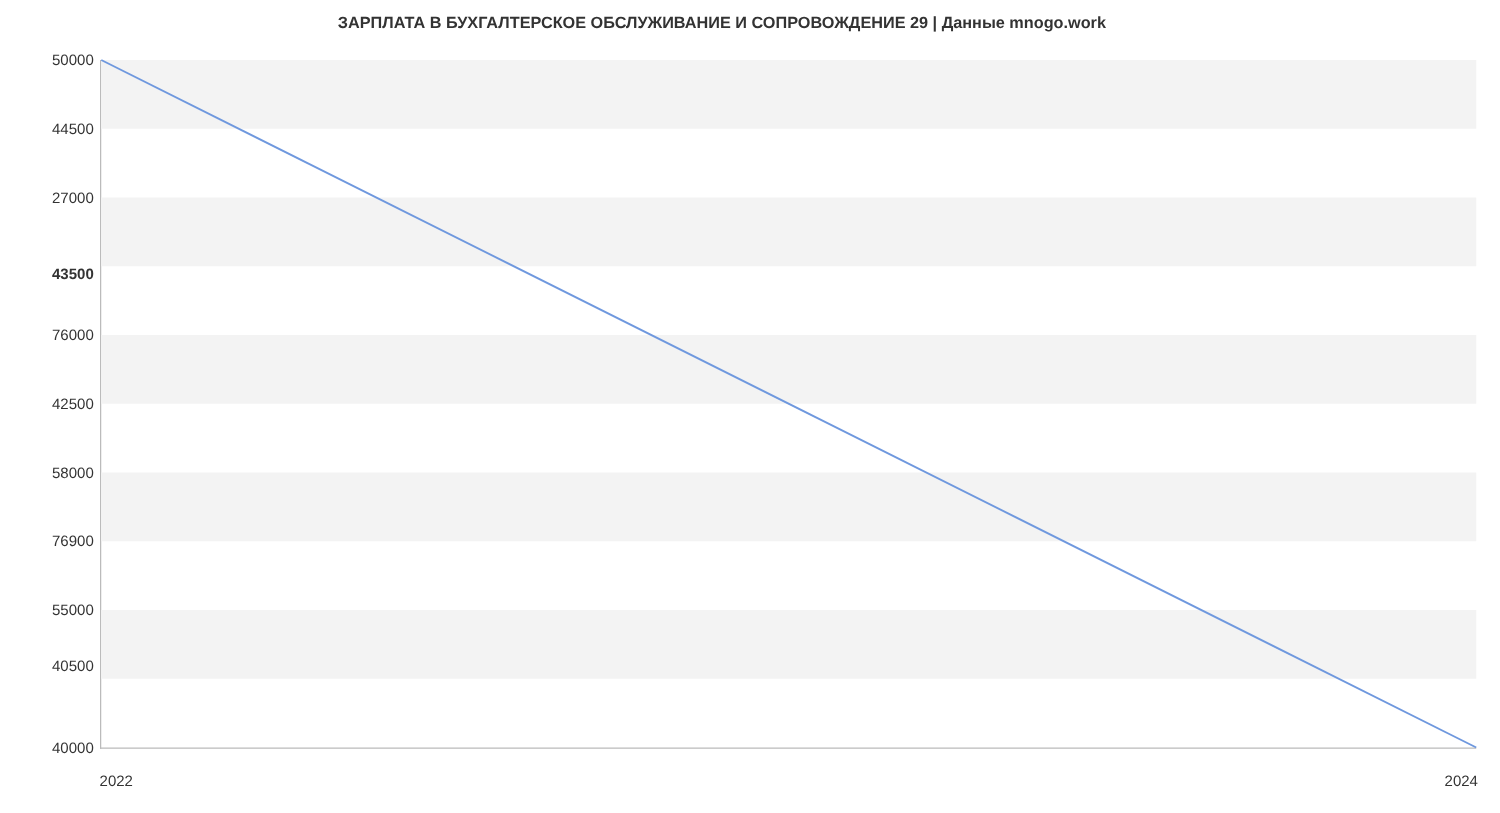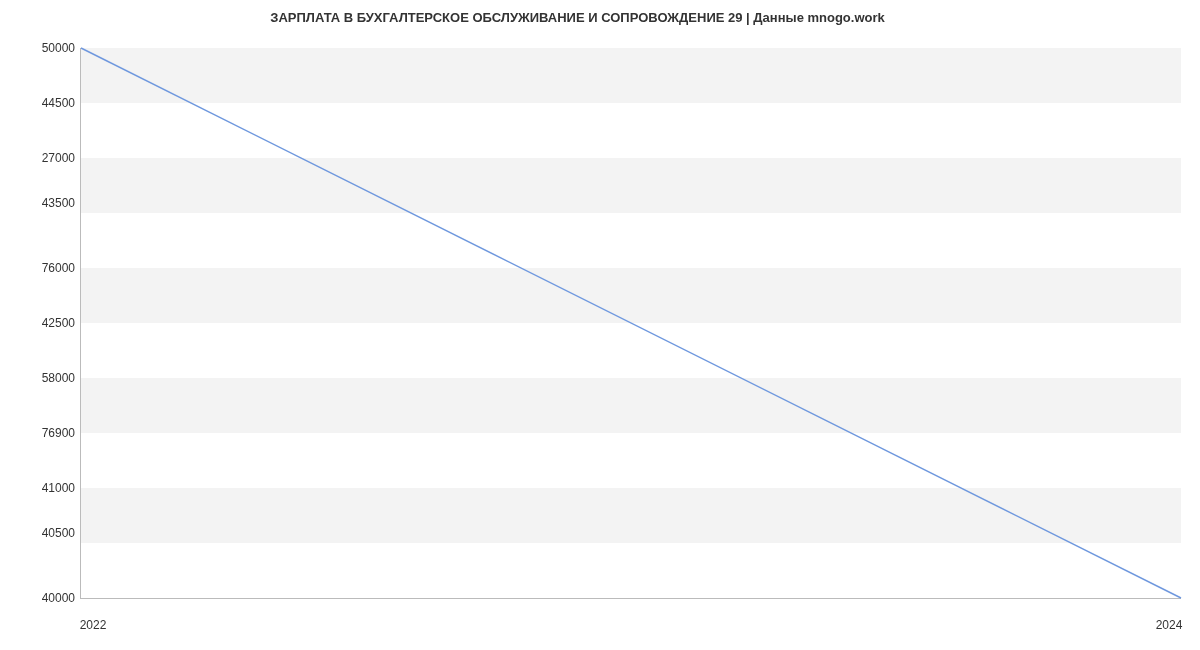--- a/index.html
+++ b/index.html
@@ -82,25 +82,25 @@
     <div class="band" style="top: 0px; height: 55px;"></div>
       <div class="band" style="top: 110px; height: 55px;"></div>
       <div class="band" style="top: 220px; height: 55px;"></div>
       <div class="band" style="top: 330px; height: 55px;"></div>
       <div class="band" style="top: 440px; height: 55px;"></div>
       <svg class="series" id="series" preserveAspectRatio="none" viewBox="0 0 1100 550">
       <polyline class="line" id="line" points="0,0 1100,550"></polyline>
     </svg>
   <div class="yaxis-label" style="top: 550px;">40000</div>
       <div class="yaxis-label" style="top: 485px; margin-left: 29px;">40500</div>
-      <div class="yaxis-label" style="top: 440px;">41000</div>
+      <div class="yaxis-label" style="top: 440px;">55000</div>
       <div class="yaxis-label" style="top: 385px;">76900</div>
       <div class="yaxis-label" style="top: 330px;">58000</div>
       <div class="yaxis-label" style="top: 275px;">42500</div>
       <div class="yaxis-label" style="top: 220px;">76000</div>
-      <div class="yaxis-label" style="top: 155px;">43500</div>
+      <div class="yaxis-label" style="top: 171px; font-weight: bold;">43500</div>
       <div class="yaxis-label" style="top: 110px;">27000</div>
       <div class="yaxis-label" style="top: 55px;">44500</div>
       <div class="yaxis-label" style="top: 0px;">50000</div>
       <div class="xaxis-label" style="left: 12px;">2022</div>
       <div class="xaxis-label" style="left: 1088px;">2024</div>
     </div>
 </div>
 
 </body></html>

